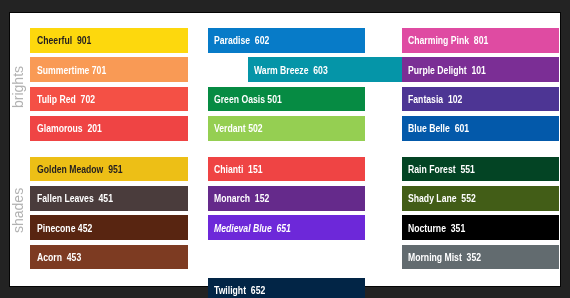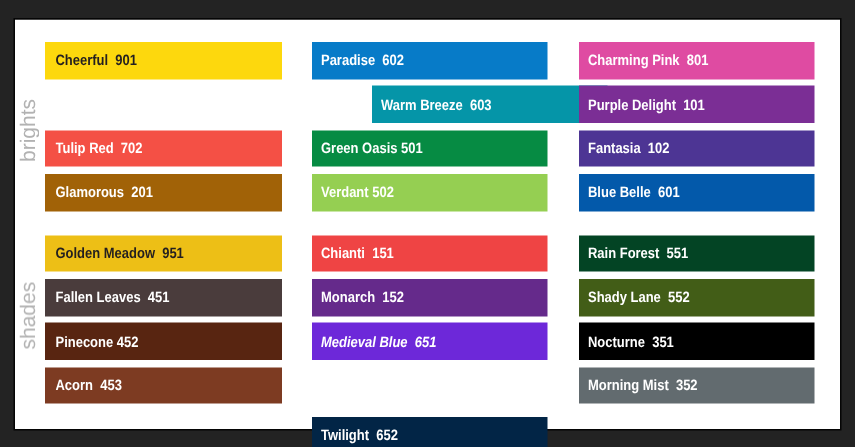--- a/index.html
+++ b/index.html
@@ -50,21 +50,21 @@
   .group-shades  > .group-label { top: 76.3px; }
 
   .swatch-col {
     position: absolute;
     top: 0;
     width: 157.3px;
     height: 112.6px;
   }
   .swatch-col-1 { left: 20.7px; }
   .swatch-col-2 { left: 198.2px; }
-  .swatch-col-3 { left: 376px; border-radius: 16px; }
+  .swatch-col-3 { left: 392px; border-radius: 16px; }
 
   .swatch {
     position: absolute;
     left: 0;
     width: 157.5px;
     height: 24.6px;
     box-sizing: border-box;
   }
   .swatch-row-0 { top: 0px; }
   .swatch-row-1 { top: 29.33px; }
@@ -89,24 +89,27 @@
 <div id="stage" style="background-color: rgb(35, 35, 35);">
   <div class="card" style="background-color: rgb(255, 255, 255);">
 
     <div class="group group-brights">
       <div class="group-label" style="color: rgb(178, 178, 178);">brights</div>
 
       <div class="swatch-col swatch-col-1">
         <div class="swatch swatch-row-0" style="background-color: rgb(253, 216, 13); padding-left: 21px;">
           <span class="swatch-label" style="color: rgb(35, 31, 32);">Cheerful  901</span>
         </div>
+        <div class="swatch swatch-row-1" style="background-color: rgb(249, 154, 85);">
+          <span class="swatch-label" style="color: rgb(255, 255, 255);">Summertime 701</span>
+        </div>
         <div class="swatch swatch-row-2" style="background-color: rgb(244, 80, 69);">
           <span class="swatch-label" style="color: rgb(255, 255, 255);">Tulip Red  702</span>
         </div>
-        <div class="swatch swatch-row-3" style="background-color: #a16207;">
+        <div class="swatch swatch-row-3" style="background-color: #ef4444;">
           <span class="swatch-label" style="color: rgb(255, 255, 255);">Glamorous  201</span>
         </div>
       </div>
 
       <div class="swatch-col swatch-col-2">
         <div class="swatch swatch-row-0" style="background-color: rgb(7, 123, 200);">
           <span class="swatch-label" style="color: rgb(255, 255, 255);">Paradise  602</span>
         </div>
         <div class="swatch swatch-row-1" style="background-color: rgb(5, 149, 168); margin-left: 40px;">
           <span class="swatch-label" style="color: rgb(255, 255, 255);">Warm Breeze  603</span>

